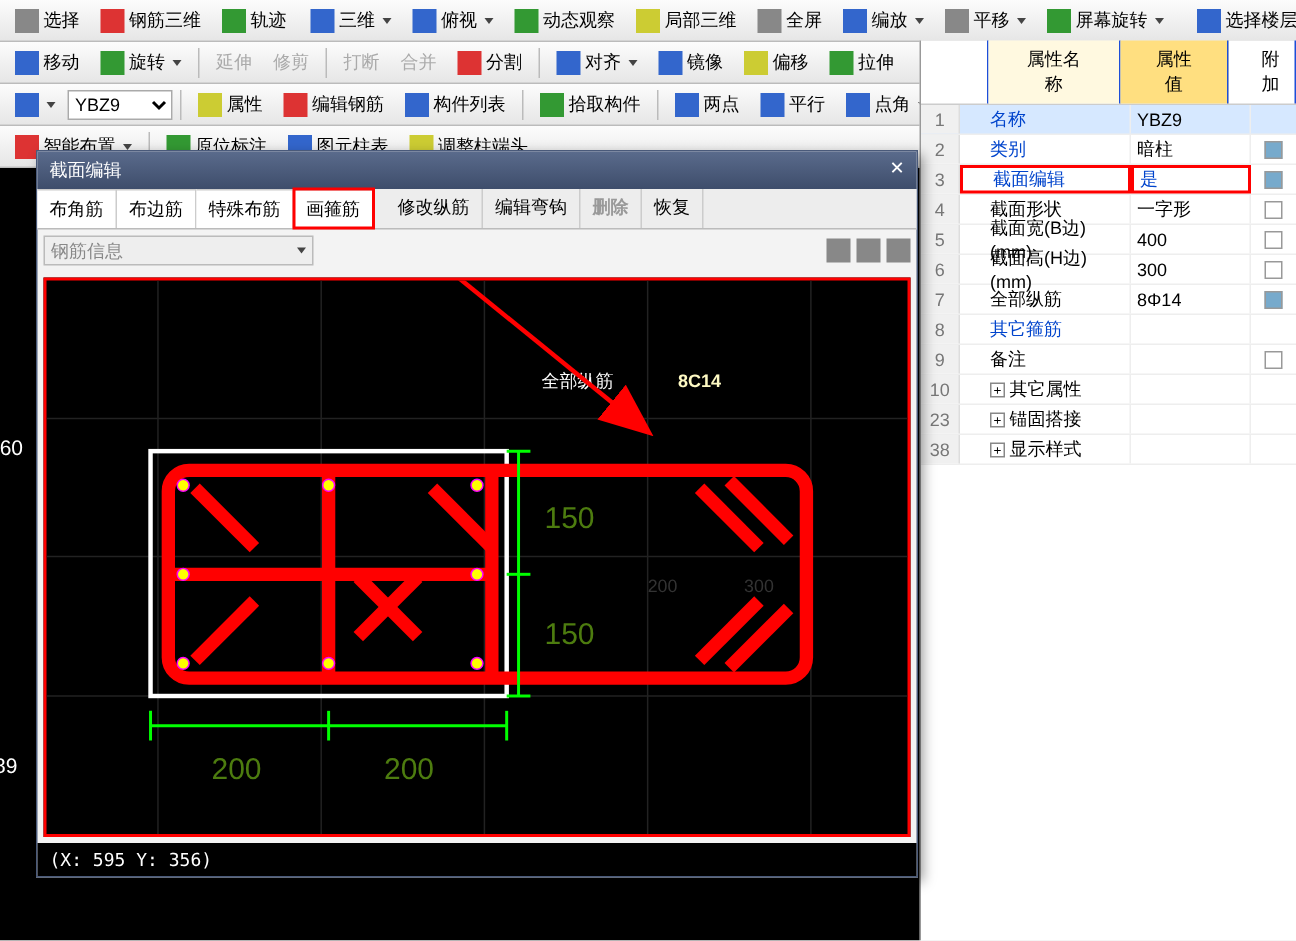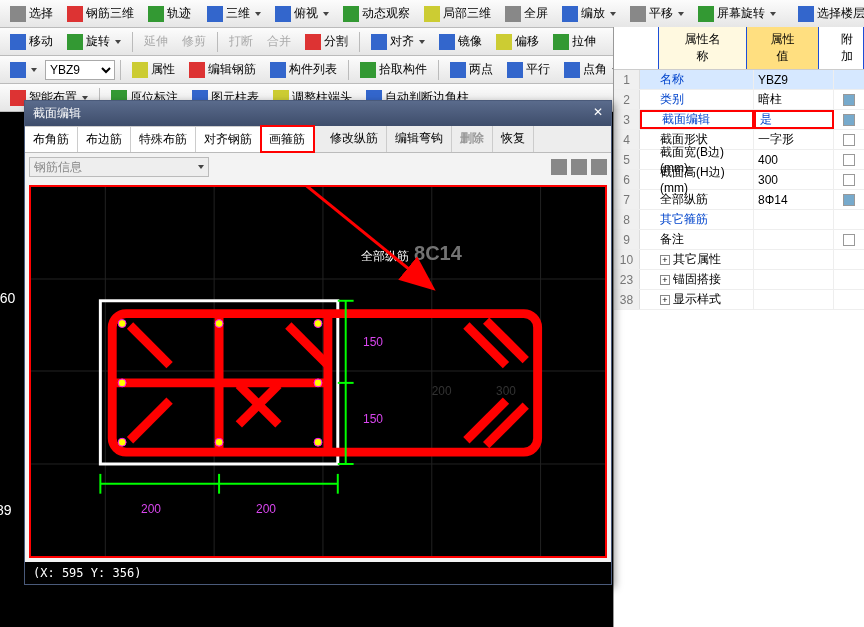--- a/index.html
+++ b/index.html
@@ -43,23 +43,23 @@
 .dlg-canvas { margin:4px; border:2px solid #ff0000; background:#000; height:373px; position:relative; }
 .status { background:#000; color:#fff; padding:4px 8px; font-family:monospace; }
 
 
 .i-red { background:#d33; } .i-blue{background:#36c;} .i-grn{background:#393;} .i-yel{background:#cc3;} .i-gray{background:#888;}
 .chk { width:12px; height:12px; border:1px solid #999; background:#fff; }
 
 
 .arrow-svg { position:absolute; pointer-events:none; }
 
-.lbl-green { color:#737373; font-size:20px; }
+.lbl-green { color:#fef9c3; font-size:12px;margin-left:38px; }
 .lbl-white { color:#fff; font-size:18px; }
-.dim-txt { color:#d946ef; font-size:12px; }
+.dim-txt { color:#4d7c0f; font-size:20px; }
 </style>
 </head>
 <body>
 
 <div class="toolbar-row">
   <div class="tb-btn">
       <span class="icon16 i-gray"></span>
       <span>选择</span>
     </div>
   <div class="tb-btn">
@@ -216,24 +216,20 @@
       <span class="icon16 i-grn"></span>
       <span>原位标注</span>
     </div>
   <div class="tb-btn">
       <span class="icon16 i-blue"></span>
       <span>图元柱表</span>
     </div>
   <div class="tb-btn">
       <span class="icon16 i-yel"></span>
       <span>调整柱端头</span>
-    </div>
-  <div class="tb-btn">
-      <span class="icon16 i-blue"></span>
-      <span>自动判断边角柱</span>
     </div>
 </div>
 
 <div style="position:absolute; right:0; top:27px; width:251px; bottom:0; background:#fff; border-left:1px solid #999;">
   <div class="prop-header">
     <div class="ph-idx"></div>
     <div class="ph-name">属性名称</div>
     <div class="ph-val">属性值</div>
     <div class="ph-add">附加</div>
   </div>
@@ -361,21 +357,20 @@
 
 <div class="dialog">
   <div class="dlg-title">
     <span>截面编辑</span>
     <span style="cursor:pointer">✕</span>
   </div>
   <div class="dlg-tabs">
     <div class="dlg-tab grp1">布角筋</div>
     <div class="dlg-tab grp1">布边筋</div>
     <div class="dlg-tab grp1">特殊布筋</div>
-    <div class="dlg-tab grp1">对齐钢筋</div>
     <div class="dlg-tab grp1 boxred">画箍筋</div>
     <div style="width:8px"></div>
     <div class="dlg-tab">修改纵筋</div>
     <div class="dlg-tab">编辑弯钩</div>
     <div class="dlg-tab dim">删除</div>
     <div class="dlg-tab">恢复</div>
   </div>
   <div class="dlg-toolbar">
     <div class="combo-gray">
       <span>钢筋信息</span>

